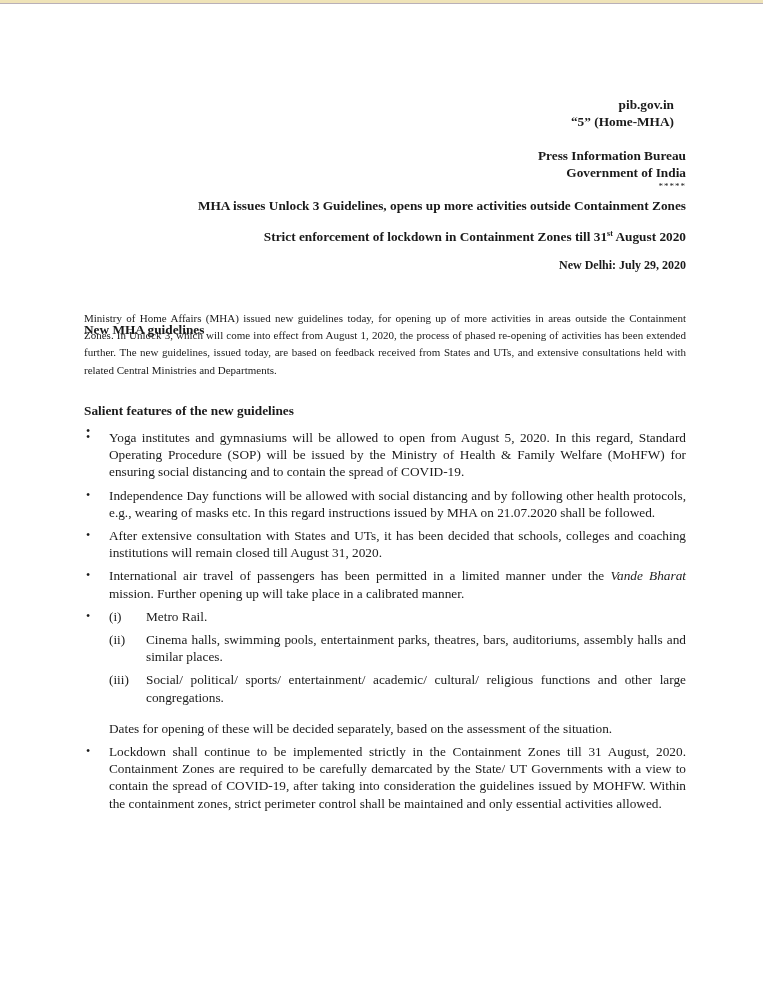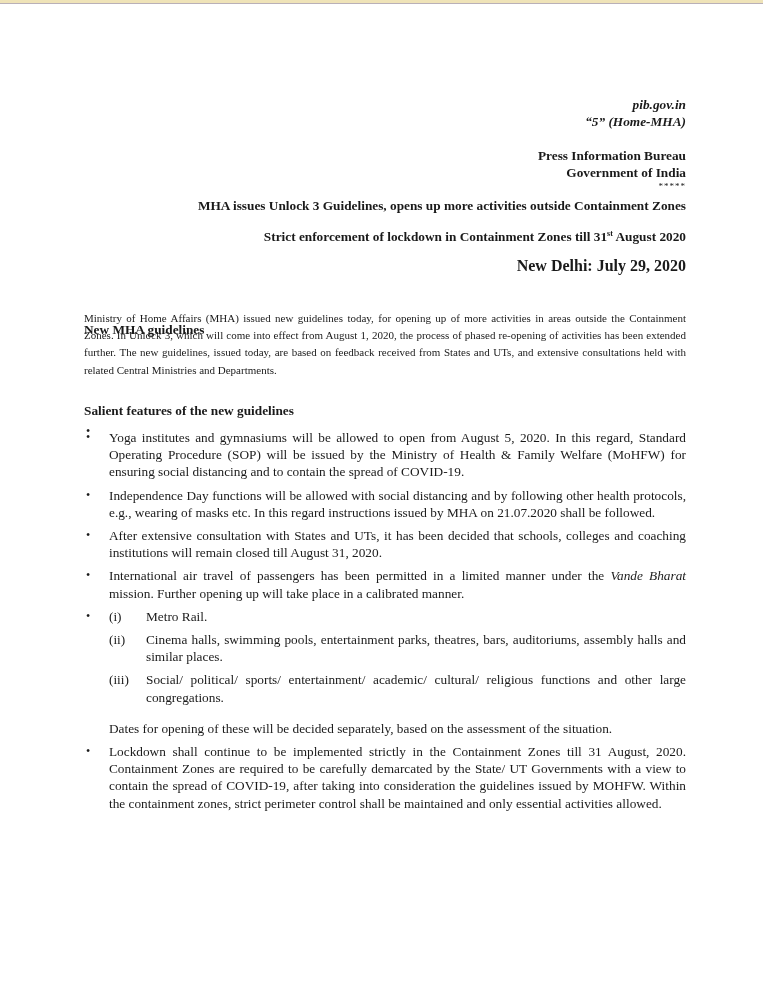--- a/index.html
+++ b/index.html
@@ -24,47 +24,46 @@
       border-bottom: 1px solid #b9b0b8;
     }
     .page {
       position: absolute;
       left: 84px;
       top: 0;
       width: 602px;
     }
     .header-right {
       position: absolute;
-      right: 0;
+      right: 12px;
       top: 96px;
       text-align: right;
       font-weight: bold;
       font-size: 13.3px;
       line-height: 17px;
-      font-style: italic;
     }
     .center-block {
       position: absolute;
       left: 0;
       width: 602px;
       text-align: right;
       font-weight: bold;
       font-size: 13.3px;
     }
     .org { top: 147px; line-height: 17px; }
     .stars { top: 181px; font-size: 9px; line-height: 10px; font-weight: normal; letter-spacing: 1px; }
     .headline { top: 197px; line-height: 17px; }
     .subheadline { top: 228px; line-height: 17px; }
     .subheadline sup { font-size: 8px; vertical-align: 5px; line-height: 0; }
     .dateline {
       position: absolute;
       right: 0;
       top: 257px;
       font-weight: bold;
-      font-size: 16px;
+      font-size: 12px;
       line-height: 17px;
     }
     .section-title {
       position: absolute;
       left: 0;
       font-weight: bold;
       font-size: 13.3px;
       line-height: 17px;
     }
     .st1 { top: 289px; margin-top: 32px; }

